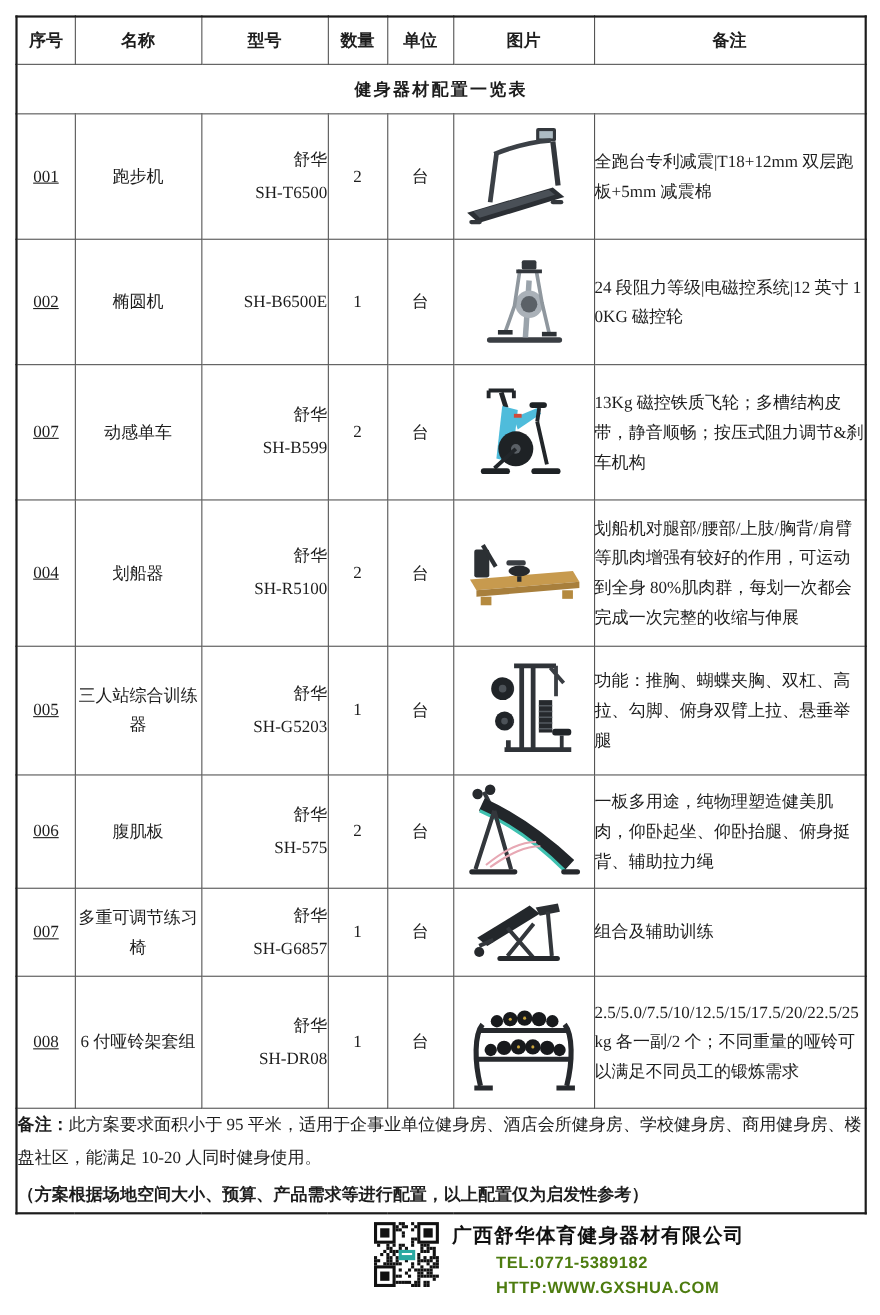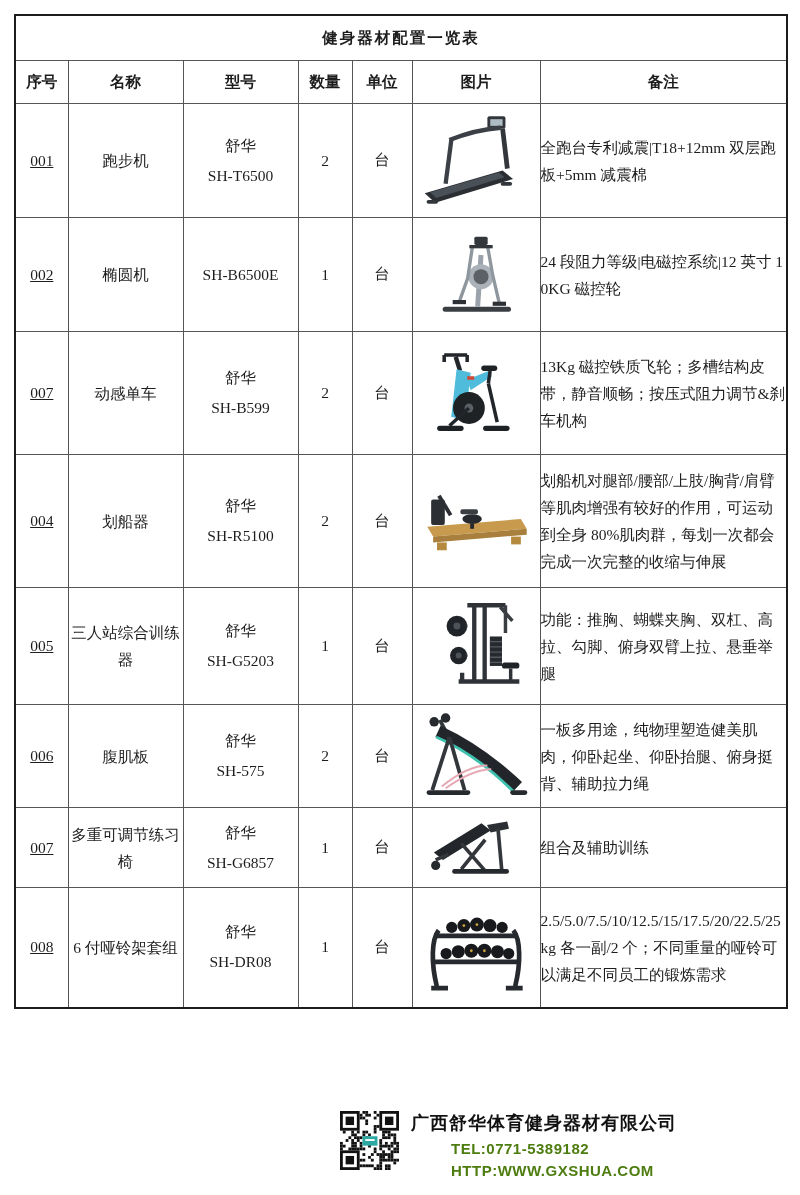--- a/index.html
+++ b/index.html
@@ -19,21 +19,21 @@
   }
   .title-cell{
     height:44px;text-align:center;font-size:23px;font-weight:bold;
     letter-spacing:2px;color:#000;
   }
   th{height:42px;text-align:center;font-weight:bold;font-size:15.5px;}
   .h1{height:114px}.h2{height:114px}.h3{height:123px}.h4{height:133px}
   .h5{height:117px}.h6{height:103px}.h7{height:80px}.h8{height:120px}
   .c-no{text-align:center;text-decoration:underline;}
   .c-name{text-align:center;padding:4px 11px;line-height:27px;}
-  .c-model{text-align:center;padding:4px 8px;line-height:30px;}
+  .c-model{text-align:right;padding:4px 8px;line-height:30px;}
   .c-qty,.c-unit{text-align:center;}
   .c-img{text-align:center;padding:2px;}
   .c-img svg{display:inline-block;vertical-align:middle;}
   .c-remark{
     text-align:left;padding:6px 10px;line-height:27px;
     word-break:break-all;
   }
   .notes-cell{padding:8px 12px 10px 12px;line-height:30px;vertical-align:top;}
   .notes-cell p{margin:0;font-size:15.5px;}
   .n-label{font-weight:bold;}
@@ -59,31 +59,31 @@
         <col style="width:115px">
         <col style="width:115px">
     <col style="width:54px">
         <col style="width:60px">
         <col style="width:128px">
     <col style="width:247px">
   </colgroup>
 
   <tbody>
         <tr>
-    <td colspan="7" class="title-cell">健身器材配置一览表</td>
-  </tr>
-
-  <tr>
     <th>序号</th>
     <th>名称</th>
     <th>型号</th>
     <th>数量</th>
     <th>单位</th>
     <th>图片</th>
     <th>备注</th>
+  </tr>
+
+  <tr>
+    <td colspan="7" class="title-cell">健身器材配置一览表</td>
   </tr>
 
   <tr class="h1">
     <td class="c-no">001</td>
     <td class="c-name">跑步机</td>
     <td class="c-model">
       <div>舒华</div>
       <div>SH-T6500</div>
     </td>
     <td class="c-qty">2</td>
@@ -294,20 +294,26 @@
                 <circle cx="61" cy="28" r="1.5"></circle>
           <circle cx="55" cy="56" r="1.5"></circle>
                 <circle cx="69" cy="56" r="1.5"></circle>
         </g>
         <path d="M12 96 h18 M92 96 h18" stroke="#26292d" stroke-width="5"></path>
       </svg>
     </td>
     <td class="c-remark">2.5/5.0/7.5/10/12.5/15/17.5/20/22.5/25kg 各一副/2 个；不同重量的哑铃可以满足不同员工的锻炼需求</td>
   </tr>
 
+  <tr style="height:92px">
+    <td colspan="7" class="notes-cell">
+      <p><span class="n-label">备注：</span><span>此方案要求面积小于 95 平米，适用于企事业单位健身房、酒店会所健身房、学校健身房、商用健身房、楼盘社区，能满足 10-20 人同时健身使用。</span></p>
+      <p class="n2">（方案根据场地空间大小、预算、产品需求等进行配置，以上配置仅为启发性参考）</p>
+    </td>
+  </tr>
 </tbody>
     </table>
 </div>
 
 <div class="footer">
   <svg class="qr-box" viewBox="0 0 63 63" id="qr-svg">
       <rect x="24" y="0" width="3" height="3" fill="#111"></rect>
       <rect x="27" y="0" width="3" height="3" fill="#111"></rect>
       <rect x="36" y="0" width="3" height="3" fill="#111"></rect>
       <rect x="21" y="3" width="3" height="3" fill="#111"></rect>

